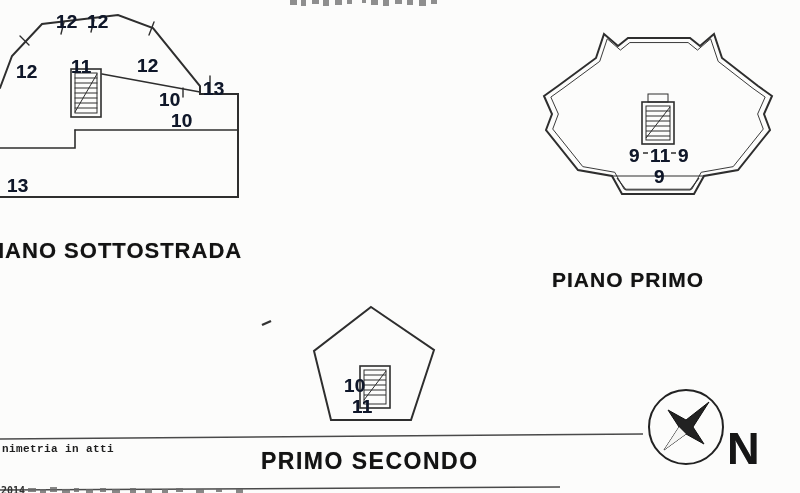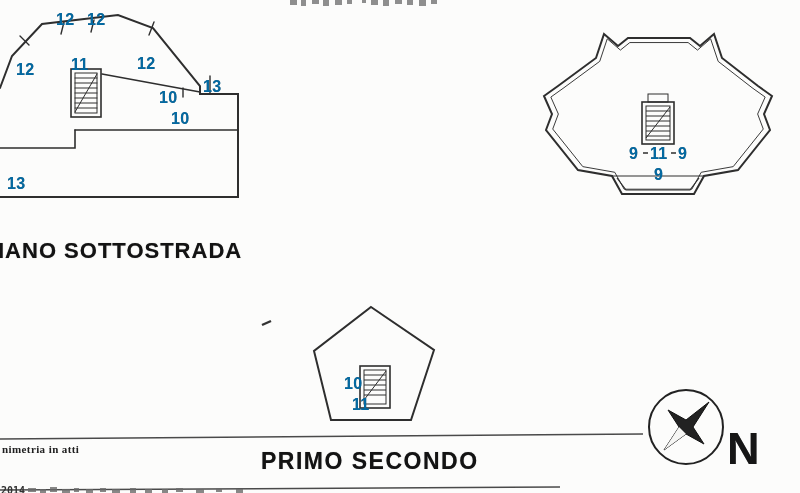--- a/index.html
+++ b/index.html
@@ -3,34 +3,34 @@
 <meta charset="utf-8">
 <style>
   html,body { margin:0; padding:0; background:#e8e8e8; }
   .page {
     position:relative; width:800px; height:493px;
     background:#fcfcfb; overflow:hidden;
     font-family:"Liberation Sans", sans-serif;
   }
   svg.linework { position:absolute; left:0; top:0; }
   .room-label {
-    position:absolute; font-size:16px; font-weight:600; color:#0369a1;
+    position:absolute; font-size:19px; font-weight:600; color:#0f172a;
     letter-spacing:0.3px; text-shadow:0 0 0.6px rgba(40,40,40,0.55);
     white-space:nowrap;
   }
   .plan-title {
     position:absolute; font-size:22px; font-weight:600; color:#131313;
     letter-spacing:1px; text-shadow:0 0 0.7px rgba(0,0,0,0.5); white-space:nowrap;
   }
   .compass-n {
     position:absolute; font-size:45px; font-weight:700; color:#161616;
     text-shadow:0 0 0.6px rgba(0,0,0,0.5);
   }
   .footer-note {
-    position:absolute; font-family:Liberation Serif, serif;
+    position:absolute; font-family:Liberation Mono, monospace;
     font-size:11px; font-weight:700; color:#202020; letter-spacing:0.4px;
     white-space:nowrap;
   }
   .footer-fragment {
     position:absolute; font-family:"DejaVu Sans Mono", monospace;
     font-size:10px; font-weight:700; color:#333;
   }
 </style>
 </head>
 <body>
@@ -148,20 +148,21 @@
 
   <span class="room-label" style="left:629px;top:145px">9</span>
   <span class="room-label" style="left:650px;top:145px">11</span>
   <span class="room-label" style="left:678px;top:145px">9</span>
   <span class="room-label" style="left:654px;top:166px">9</span>
 
   <span class="room-label" style="left:344px;top:375px">10</span>
   <span class="room-label" style="left:352px;top:396px">11</span>
 
   <div class="plan-title" style="left:-2px;top:238px">IANO SOTTOSTRADA</div>
+  <div class="plan-title" style="left:552px;top:268px;font-size:21px">PIANO PRIMO</div>
   <div class="plan-title" style="left:261px;top:448px;font-size:23px;letter-spacing:1.5px">PRIMO SECONDO</div>
 
   <div class="compass-n" style="left:727px;top:423px">N</div>
 
   <div class="footer-note" style="left:2px;top:443px">nimetria in atti</div>
   <div class="footer-fragment" style="left:1px;top:485px">2014</div>
 
 </div>
 
 </body></html>

